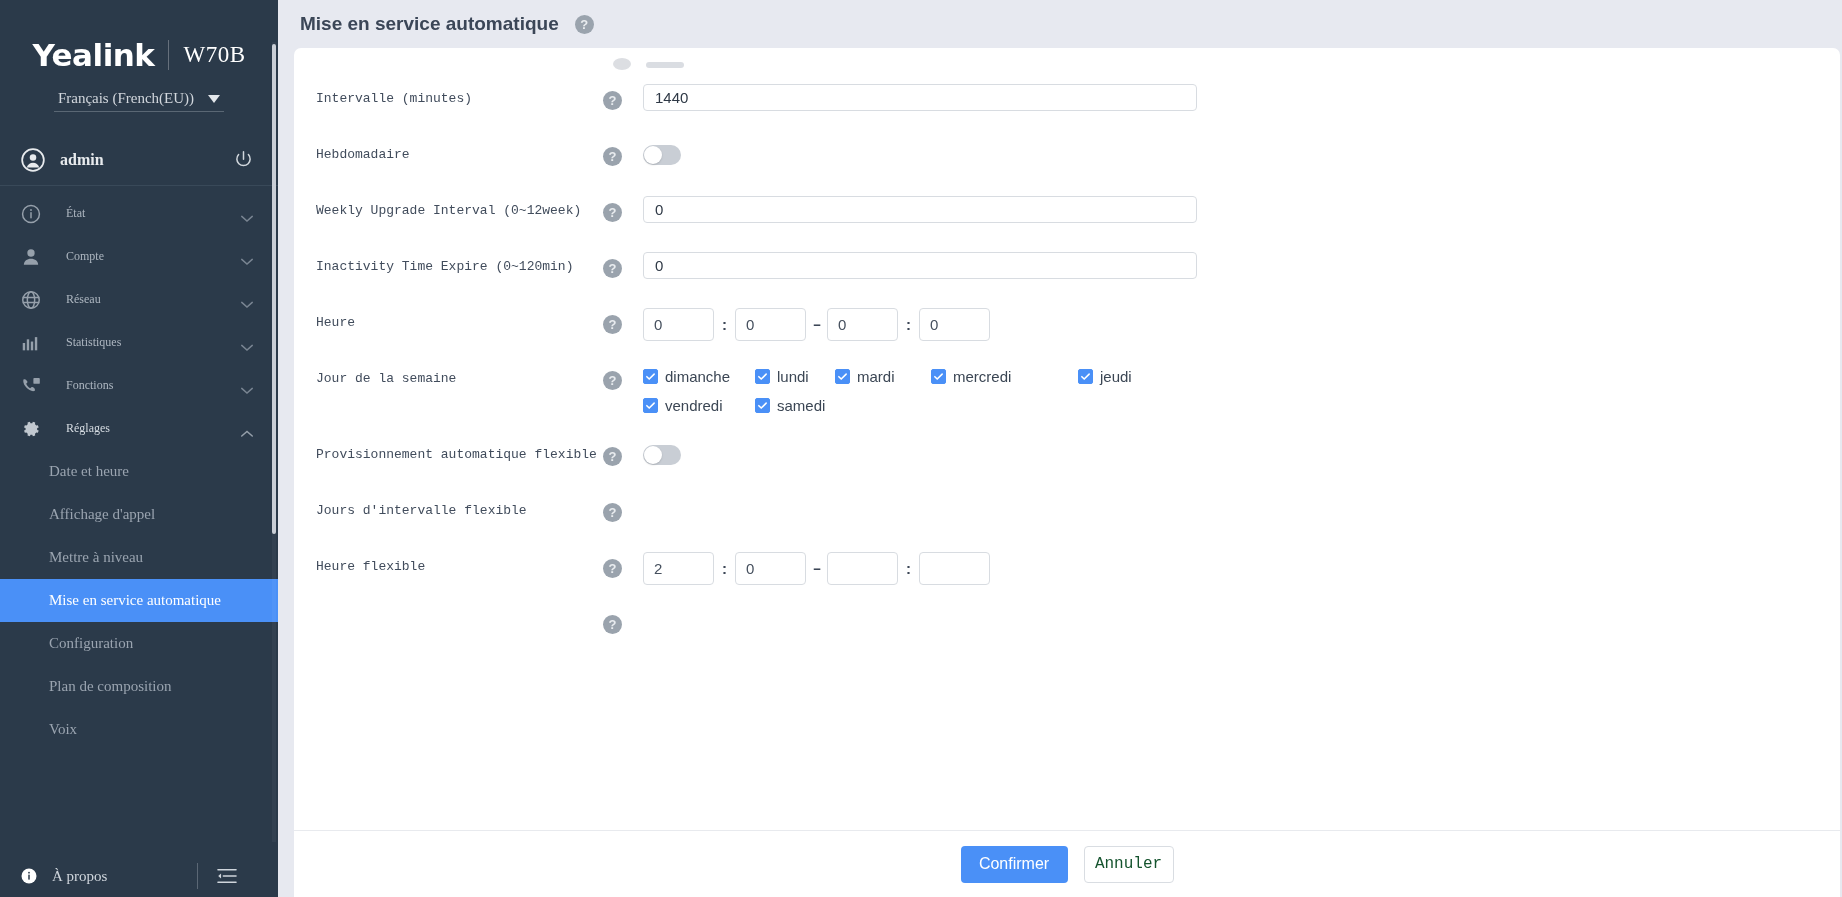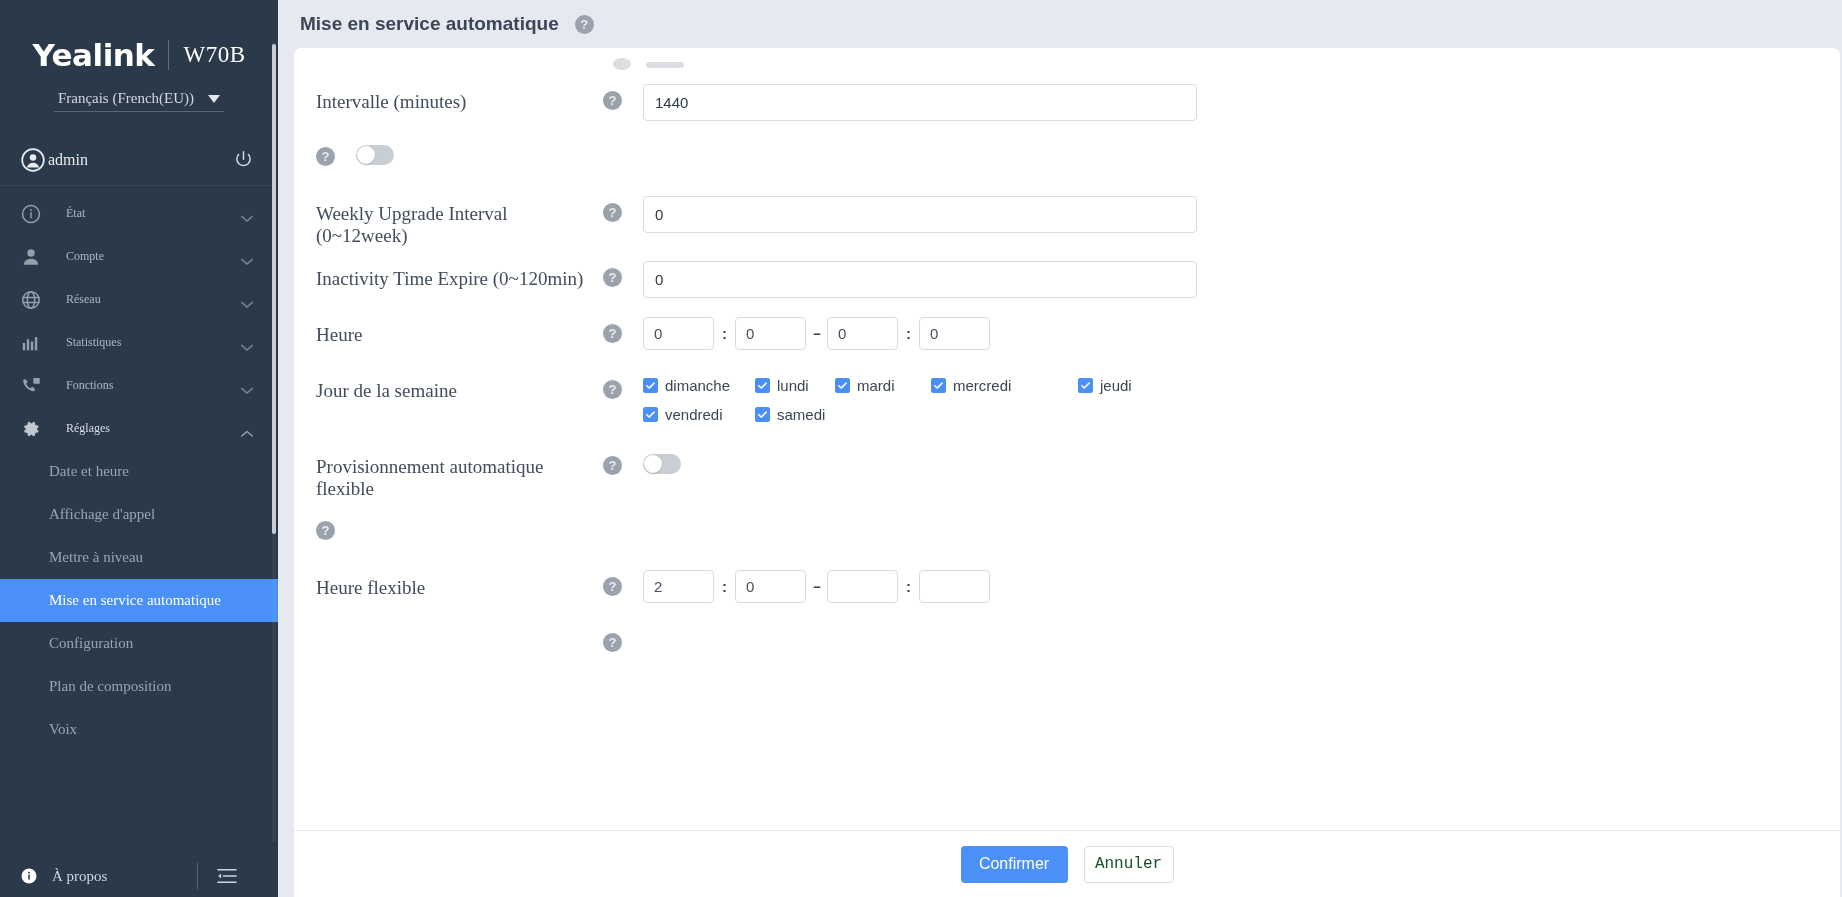--- a/index.html
+++ b/index.html
@@ -59,22 +59,22 @@
   }
   .user-row {
     display: flex; align-items: center;
     height: 52px;
     padding: 0 24px 0 20px;
     margin-top: 22px;
     border-bottom: 1px solid #394959;
   }
   .user-avatar { width: 26px; height: 26px; flex: 0 0 26px; }
   .user-name {
-    color: #e8ebee; font-size: 16px; margin-left: 2px;
-    font-family: "Liberation Serif", serif; flex: 1;
+    color: #e8ebee; font-size: 16px; margin-left: 14px;
+    font-family: "Liberation Serif", serif; flex: 1; font-weight: bold;
   }
   .power-icon { width: 21px; height: 21px; opacity: .92; cursor: pointer; }
 
   .nav { padding-top: 6px; }
   .nav-group {
     display: flex; align-items: center;
     height: 43px; padding: 0 24px 0 20px;
     cursor: pointer;
   }
   .nav-group .nico { width: 22px; height: 22px; flex: 0 0 22px; opacity: .82; }
@@ -179,32 +179,32 @@
     background: #ced2d8; opacity: .75;
   }
 
   .row {
     display: flex; align-items: flex-start;
     min-height: 56px;
     padding-top: 14px;
   }
   .row .lbl {
     width: 287px; flex: 0 0 287px;
-    font-size: 19px; color: #414c5c;
+    font-size: 13px; color: #414c5c;
     padding-top: 7px;
-    font-family: Liberation Serif, serif;
+    font-family: Liberation Mono, monospace;
   }
   .row .helpcol {
     width: 40px; flex: 0 0 40px;
     display: flex; align-items: flex-start; padding-top: 7px;
   }
   .row .ctrl { flex: 1 1 auto; }
 
   input.txt {
-    height: 37px; width: 554px;
+    height: 27px; width: 554px;
     border: 1px solid #d8dce1; border-radius: 4px;
     font-size: 15px; color: #2f3946;
     padding: 0 11px;
     outline: none; background: #fff;
     font-family: "Liberation Sans", sans-serif;
   }
   input.txt::placeholder { color: #9aa2ac; }
 
   .toggle {
     width: 38px; height: 20px; border-radius: 11px;
@@ -490,20 +490,21 @@
           <div class="lbl">Intervalle (minutes)</div>
           <div class="helpcol">
               <span class="help">?</span>
             </div>
           <div class="ctrl">
             <input class="txt" type="text" value="1440" style="">
           </div>
         </div>
 
         <div class="row">
+          <div class="lbl">Hebdomadaire</div>
           <div class="helpcol">
               <span class="help">?</span>
             </div>
           <div class="ctrl">
             <span class="toggle"><span class="knob"></span></span>
           </div>
         </div>
 
         <div class="row">
           <div class="lbl">Weekly Upgrade Interval (0~12week)</div>
@@ -614,20 +615,21 @@
           <div class="lbl">Provisionnement automatique flexible</div>
           <div class="helpcol">
               <span class="help">?</span>
             </div>
           <div class="ctrl">
             <span class="toggle"><span class="knob"></span></span>
           </div>
         </div>
 
         <div class="row">
+          <div class="lbl">Jours d'intervalle flexible</div>
           <div class="helpcol">
               <span class="help">?</span>
             </div>
         </div>
 
         <div class="row">
           <div class="lbl">Heure flexible</div>
           <div class="helpcol">
               <span class="help">?</span>
             </div>

